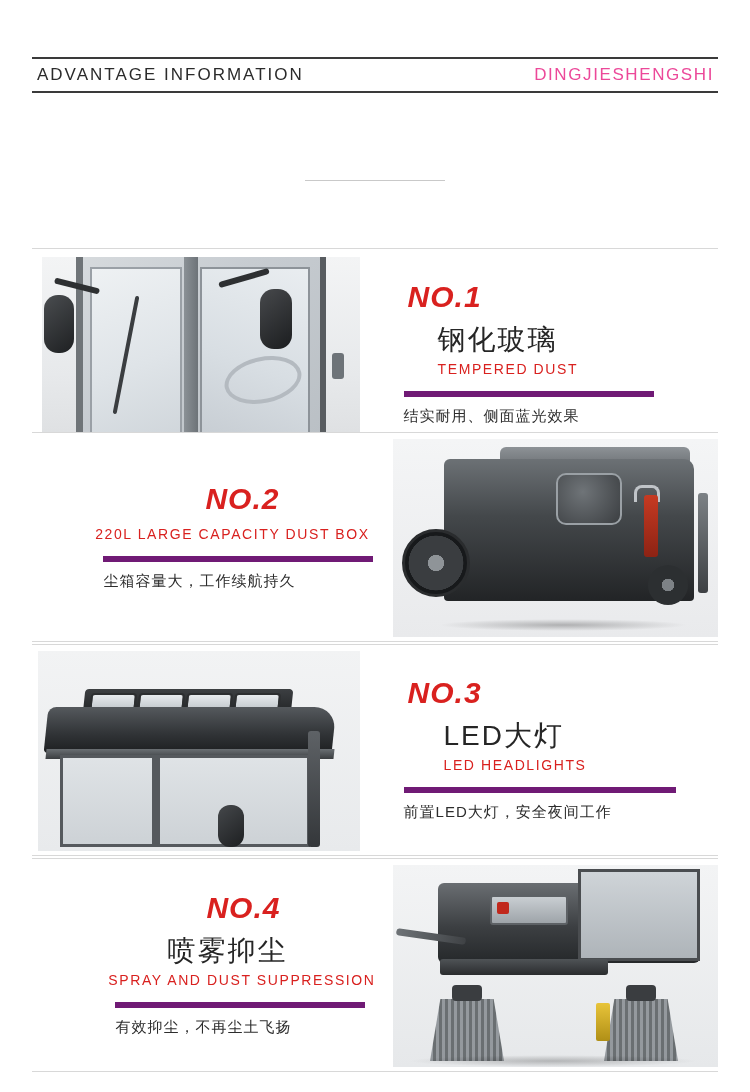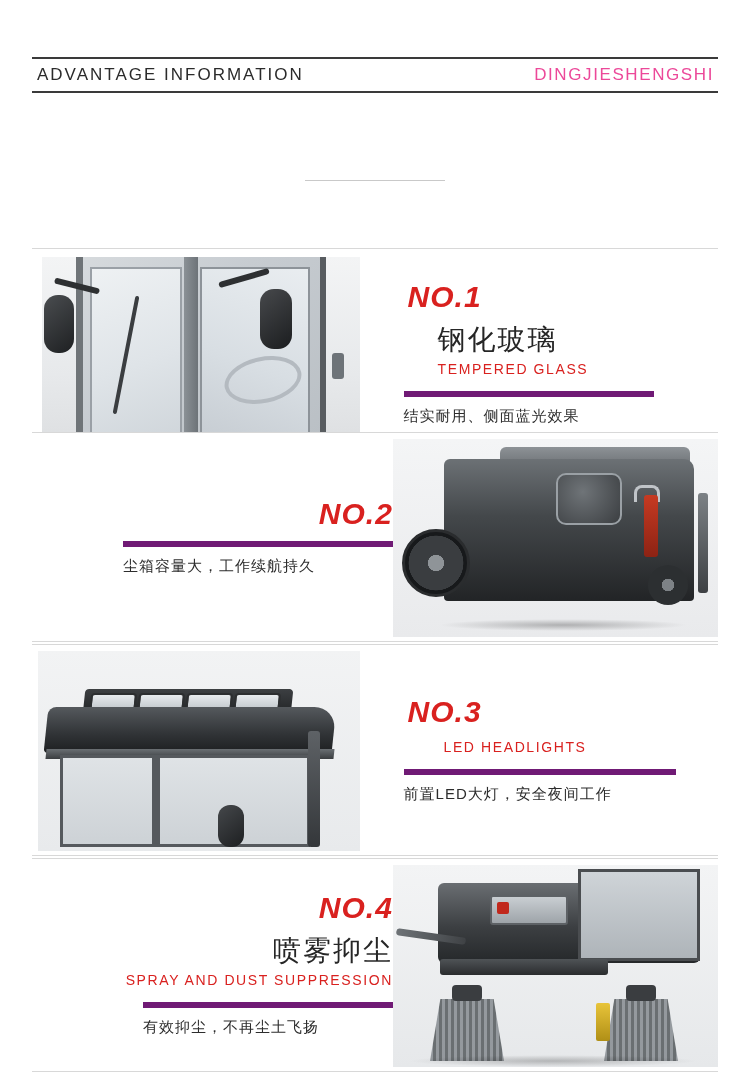--- a/index.html
+++ b/index.html
@@ -91,21 +91,21 @@
   }
   .pane-img { position: relative; overflow: hidden; }
   .pane-txt {
     position: relative;
     display: flex;
     flex-direction: column;
     justify-content: center;
   }
 
   .txt-right { align-items: flex-start; padding-left: 44px; }
-  .txt-left  { align-items: flex-end; padding-left: 30px; }
+  .txt-left  { align-items: center; padding-left: 30px; }
 
   .no {
     font-size: 30px;
     font-style: italic;
     font-weight: bold;
     color: #d9211f;
     letter-spacing: 1px;
     line-height: 1;
     margin-bottom: 12px;
   }
@@ -410,32 +410,33 @@
           <div class="mirror-arm-l"></div>
           <div class="mirror-l"></div>
           <div class="mirror-arm-r"></div>
           <div class="mirror-r"></div>
           <div class="panel-knob"></div>
         </div>
       </div>
       <div class="pane-txt txt-right" style="width:336px;">
         <div class="no">NO.1</div>
         <div class="zh">钢化玻璃</div>
-        <div class="en">TEMPERED GLASS</div>
+        <div class="en">TEMPERED DUST</div>
         <div class="desc-wrap">
           <div class="desc">结实耐用、侧面蓝光效果</div>
         </div>
       </div>
     </div>
   </div>
 
   <div class="row row-2 r2">
     <div class="row-inner">
       <div class="pane-txt txt-left" style="width:346px;">
         <div class="no">NO.2</div>
+        <div class="en">220L LARGE CAPACITY DUST BOX</div>
         <div class="desc-wrap">
           <div class="desc">尘箱容量大，工作续航持久</div>
         </div>
       </div>
       <div class="pane-img" style="width:340px;">
         <div class="photo">
           <div class="db-bg"></div>
           <div class="db-top"></div>
           <div class="db-body"></div>
           <div class="db-hatch"></div>
@@ -463,20 +464,21 @@
           <div class="roof"></div>
           <div class="roof-edge"></div>
           <div class="cabin-box"></div>
           <div class="cabin-div"></div>
           <div class="post-r"></div>
           <div class="mirror-3"></div>
         </div>
       </div>
       <div class="pane-txt txt-right" style="width:336px;">
         <div class="no">NO.3</div>
+        <div class="zh">LED大灯</div>
         <div class="en">LED HEADLIGHTS</div>
         <div class="desc-wrap">
           <div class="desc">前置LED大灯，安全夜间工作</div>
         </div>
       </div>
     </div>
   </div>
 
   <div class="row row-4 r4">
     <div class="row-inner">

